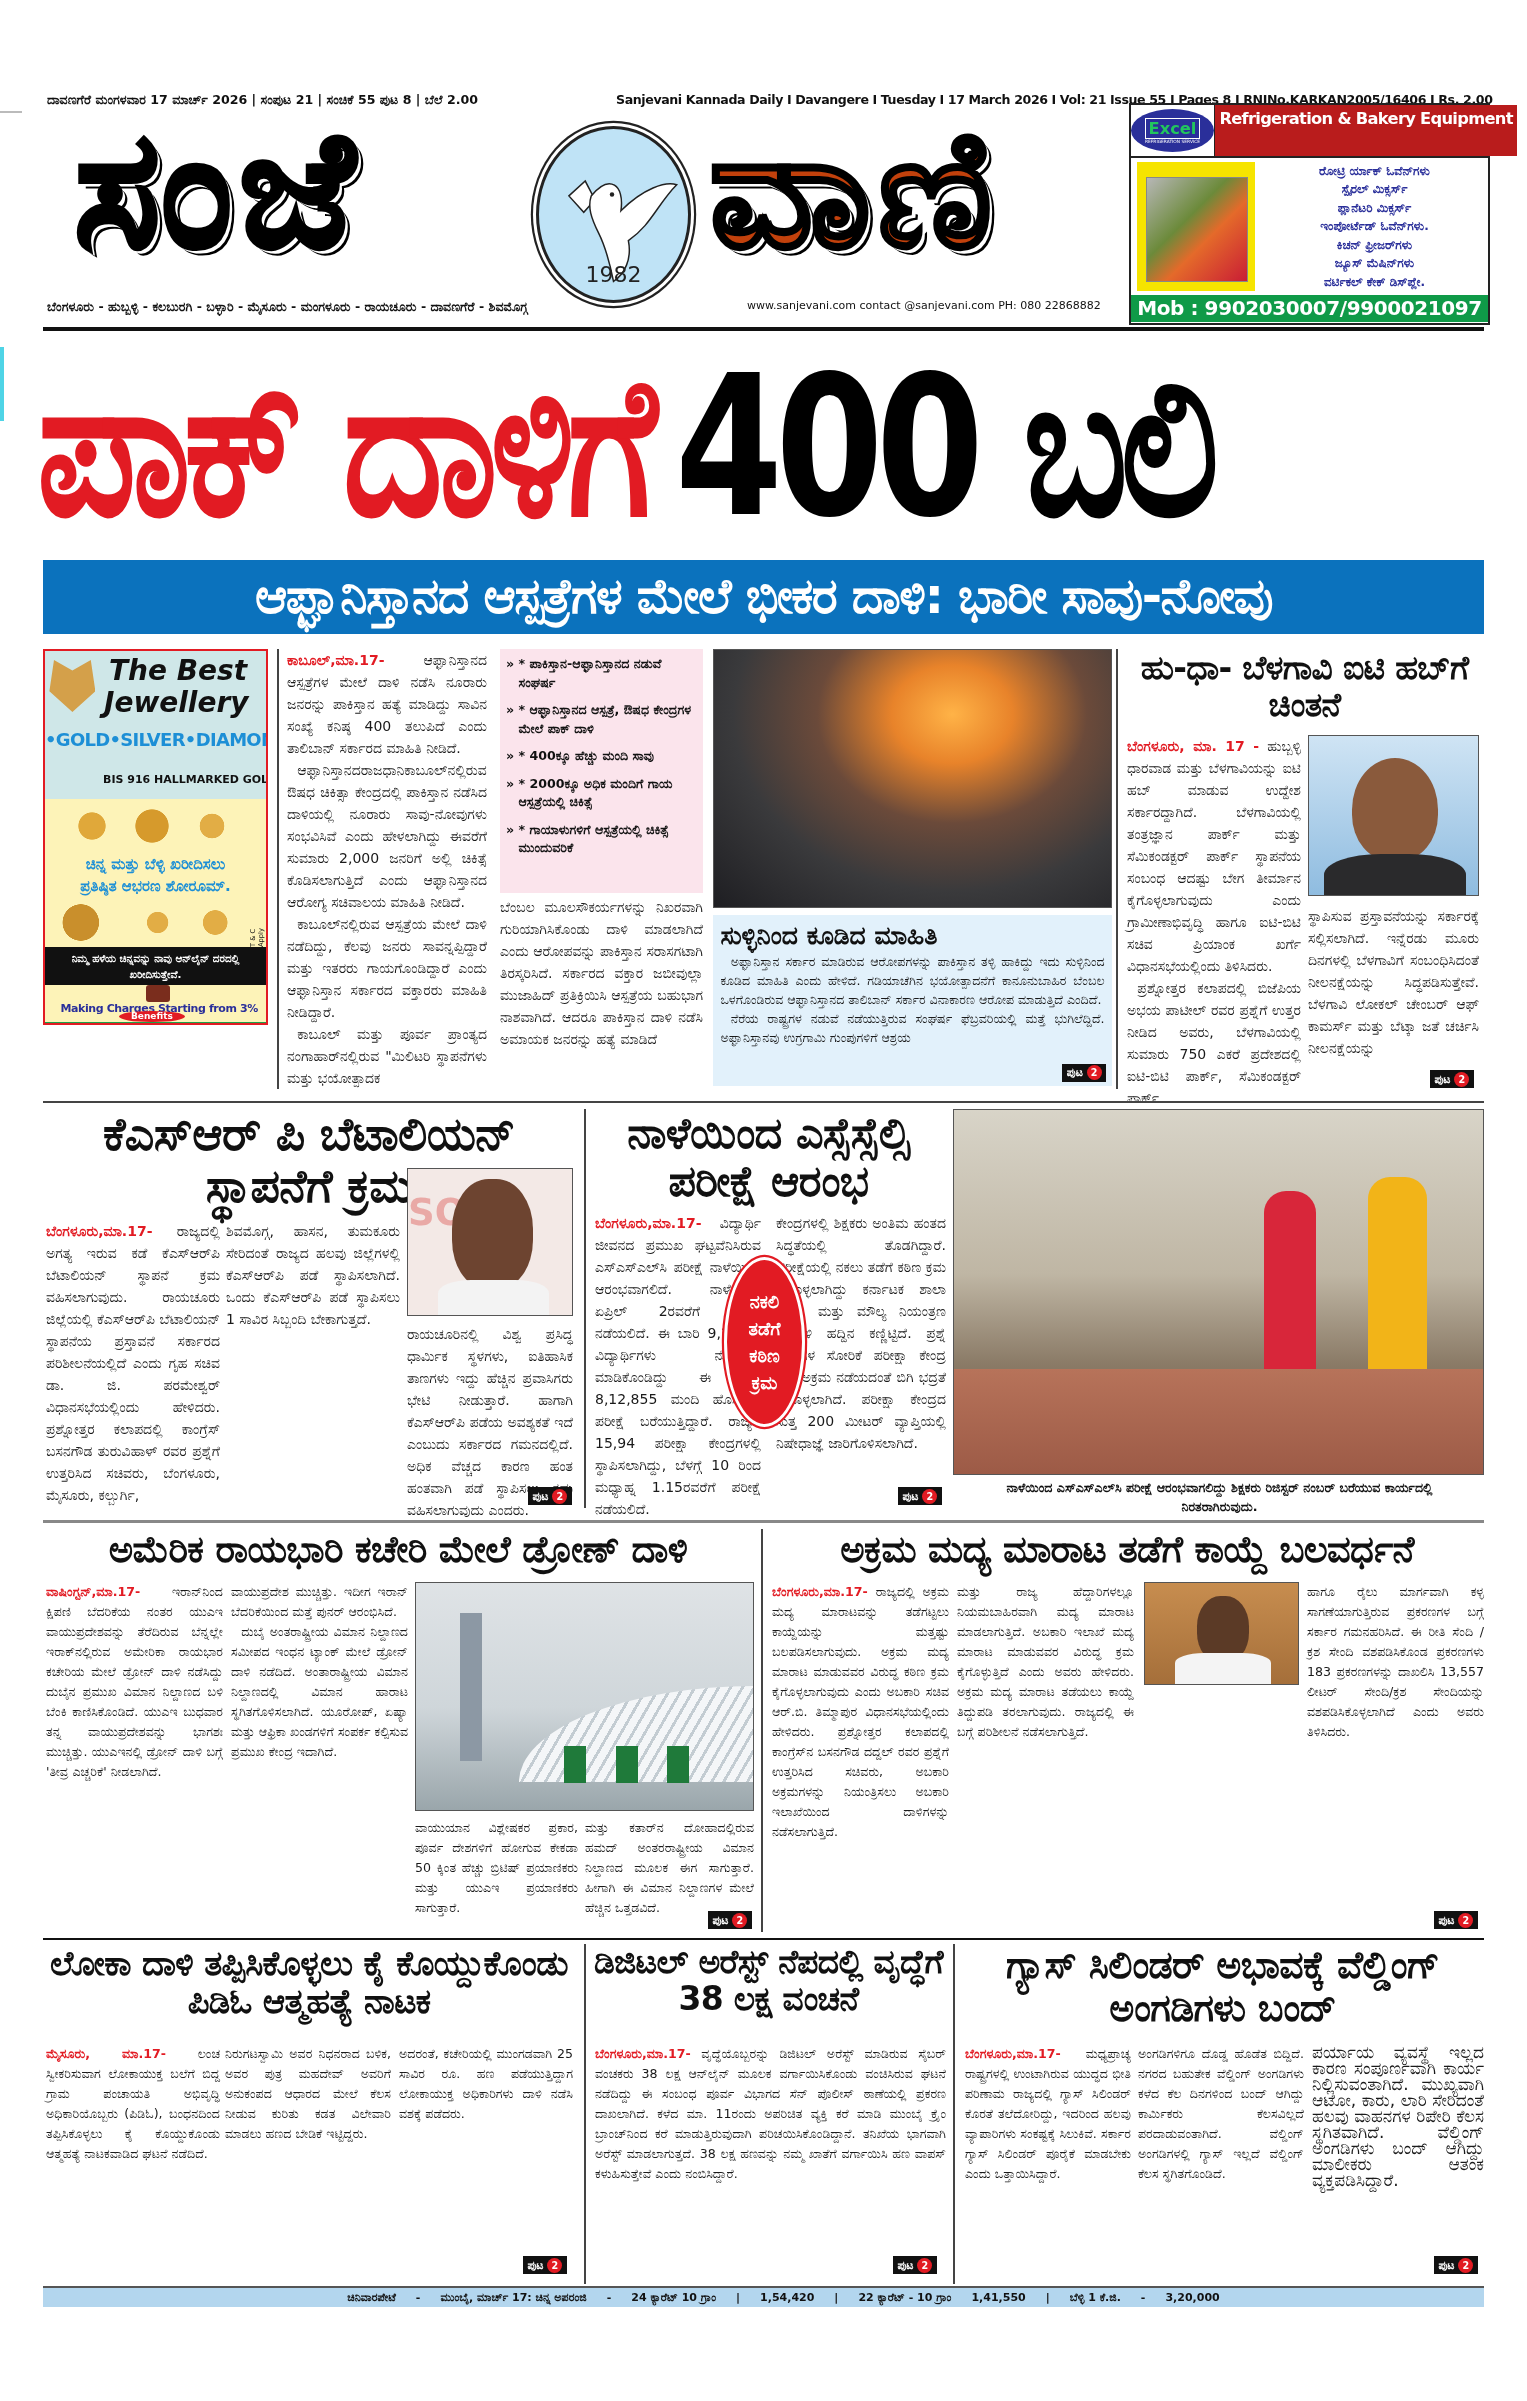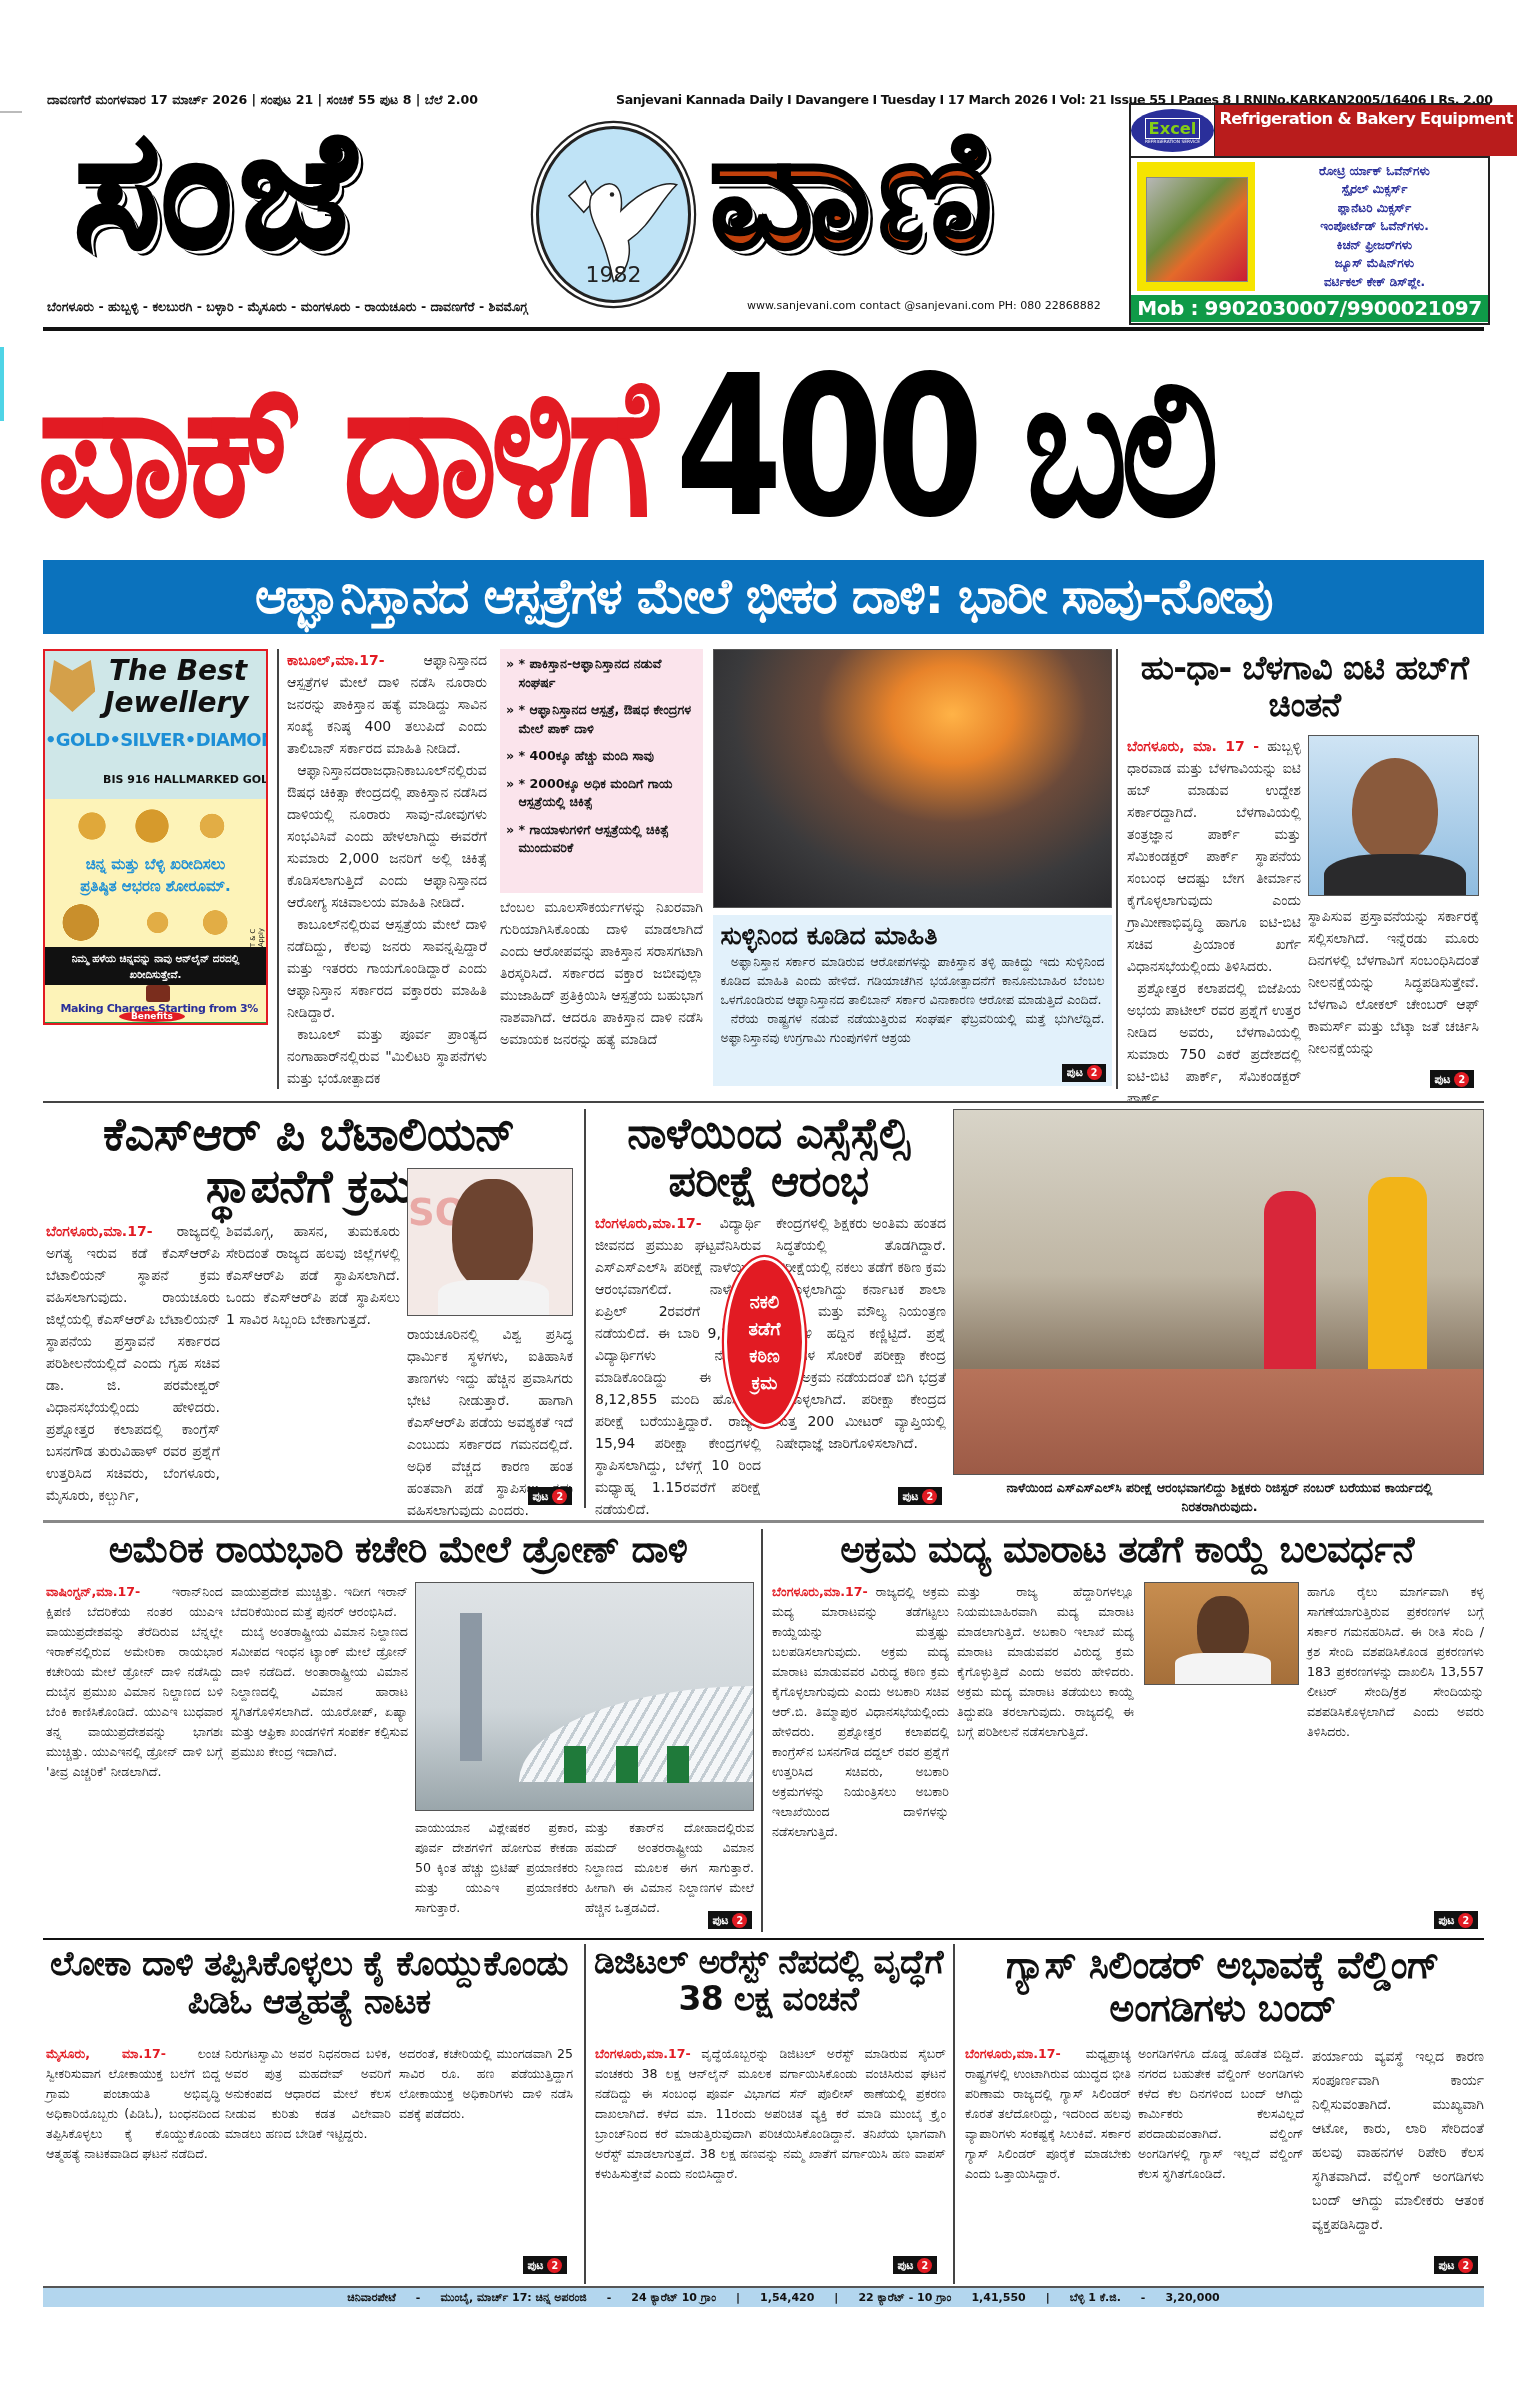--- a/index.html
+++ b/index.html
@@ -35,21 +35,21 @@
   <div style="position:absolute;left:665px;top:-7.4px;font-size:163px;font-weight:bold;color:#c2410c;-webkit-text-stroke:3px #000;text-shadow:3.7px 3.7px 0 #fff,6px 6px 0 #000;letter-spacing:6px;line-height:1;">ವಾಣಿ</div>
 </div>
 <div class="abs" style="left:47px;top:299px;font-size:12.6px;font-weight:bold;white-space:nowrap;">ಬೆಂಗಳೂರು - ಹುಬ್ಬಳ್ಳಿ - ಕಲಬುರಗಿ - ಬಳ್ಳಾರಿ - ಮೈಸೂರು - ಮಂಗಳೂರು - ರಾಯಚೂರು - ದಾವಣಗೆರೆ - ಶಿವಮೊಗ್ಗ</div>
 <div class="abs" style="left:747px;top:299px;font-size:11px;white-space:nowrap;">www.sanjevani.com contact @sanjevani.com PH: 080 22868882</div>
 <div class="abs rule" style="left:43px;top:327px;width:1441px;height:3.7px;"></div>
 
 <div class="abs" style="left:1129px;top:103px;width:361px;height:222px;border:2.2px solid #222;background:#fff;">
   <div style="display:flex;height:53px;border-bottom:2.2px solid #222;">
     <div style="width:90px;display:flex;align-items:center;justify-content:center;border-right:1.5px solid #222;">
       <div style="width:83px;height:43px;border-radius:50%;background:#2a2f9a;display:flex;flex-direction:column;align-items:center;justify-content:center;">
-        <span style="color:#84cc16;font-weight:bold;font-size:16.3px;border:0.7px solid #fff;padding:0 2.2px;">Excel</span>
+        <span style="color:#22c55e;font-weight:bold;font-size:16.3px;border:0.7px solid #fff;padding:0 2.2px;">Excel</span>
         <span style="color:#fff;font-size:4.4px;">REFRIGERATION SERVICE</span>
       </div>
     </div>
     <div style="flex:1;background:#b91c1c;color:#fff;padding:1.5px 4.4px;">
       <div style="font-size:16.3px;font-weight:bold;line-height:24px;white-space:nowrap;letter-spacing:-0.7px;">Refrigeration &amp; Bakery Equipment</div>
       <div style="font-size:18px;font-weight:bold;line-height:24px;white-space:nowrap;margin-top:36px;">Bommasandra, Bangalore</div>
     </div>
   </div>
   <div style="display:flex;height:137px;">
     <div style="width:118px;margin:4.4px 6px;background:#f6e400;position:relative;">
@@ -277,21 +277,21 @@
     <span class="num">2</span>
   </div>
 
 <div class="abs vrule" style="left:953px;top:1944px;height:340px;"></div>
 
 <div class="abs hl" style="left:961px;top:1944px;width:523px;font-size:38px;">ಗ್ಯಾಸ್ ಸಿಲಿಂಡರ್ ಅಭಾವಕ್ಕೆ ವೆಲ್ಡಿಂಗ್ ಅಂಗಡಿಗಳು ಬಂದ್</div>
 <div class="abs body-text" style="left:965px;top:2044px;width:166px;font-size:12.6px;line-height:20px;">
   <p><span class="dateline">ಬೆಂಗಳೂರು,ಮಾ.17-</span> <span>ಮಧ್ಯಪ್ರಾಚ್ಯ ರಾಷ್ಟ್ರಗಳಲ್ಲಿ ಉಂಟಾಗಿರುವ ಯುದ್ಧದ ಭೀತಿ ಪರಿಣಾಮ ರಾಜ್ಯದಲ್ಲಿ ಗ್ಯಾಸ್ ಸಿಲಿಂಡರ್ ಕೊರತೆ ತಲೆದೋರಿದ್ದು, ಇದರಿಂದ ಹಲವು ವ್ಯಾಪಾರಿಗಳು ಸಂಕಷ್ಟಕ್ಕೆ ಸಿಲುಕಿವೆ. ಸರ್ಕಾರ ಗ್ಯಾಸ್ ಸಿಲಿಂಡರ್ ಪೂರೈಕೆ ಮಾಡಬೇಕು ಎಂದು ಒತ್ತಾಯಿಸಿದ್ದಾರೆ.</span></p>
 </div>
 <div class="abs body-text" style="left:1138px;top:2044px;width:166px;font-size:12.6px;line-height:20px;">ಅಂಗಡಿಗಳಿಗೂ ದೊಡ್ಡ ಹೊಡೆತ ಬಿದ್ದಿದೆ. ನಗರದ ಬಹುತೇಕ ವೆಲ್ಡಿಂಗ್ ಅಂಗಡಿಗಳು ಕಳೆದ ಕೆಲ ದಿನಗಳಿಂದ ಬಂದ್ ಆಗಿದ್ದು ಕಾರ್ಮಿಕರು ಕೆಲಸವಿಲ್ಲದೆ ಪರದಾಡುವಂತಾಗಿದೆ. ವೆಲ್ಡಿಂಗ್ ಅಂಗಡಿಗಳಲ್ಲಿ ಗ್ಯಾಸ್ ಇಲ್ಲದೆ ವೆಲ್ಡಿಂಗ್ ಕೆಲಸ ಸ್ಥಗಿತಗೊಂಡಿದೆ.</div>
-<div class="abs body-text" style="left:1312px;top:2044px;width:172px;font-size:14px;line-height:24px;">ಪರ್ಯಾಯ ವ್ಯವಸ್ಥೆ ಇಲ್ಲದ ಕಾರಣ ಸಂಪೂರ್ಣವಾಗಿ ಕಾರ್ಯ ನಿಲ್ಲಿಸುವಂತಾಗಿದೆ. ಮುಖ್ಯವಾಗಿ ಆಟೋ, ಕಾರು, ಲಾರಿ ಸೇರಿದಂತೆ ಹಲವು ವಾಹನಗಳ ರಿಪೇರಿ ಕೆಲಸ ಸ್ಥಗಿತವಾಗಿದೆ. ವೆಲ್ಡಿಂಗ್ ಅಂಗಡಿಗಳು ಬಂದ್ ಆಗಿದ್ದು ಮಾಲೀಕರು ಆತಂಕ ವ್ಯಕ್ತಪಡಿಸಿದ್ದಾರೆ.</div>
+<div class="abs body-text" style="left:1312px;top:2044px;width:172px;font-size:17px;line-height:16px;">ಪರ್ಯಾಯ ವ್ಯವಸ್ಥೆ ಇಲ್ಲದ ಕಾರಣ ಸಂಪೂರ್ಣವಾಗಿ ಕಾರ್ಯ ನಿಲ್ಲಿಸುವಂತಾಗಿದೆ. ಮುಖ್ಯವಾಗಿ ಆಟೋ, ಕಾರು, ಲಾರಿ ಸೇರಿದಂತೆ ಹಲವು ವಾಹನಗಳ ರಿಪೇರಿ ಕೆಲಸ ಸ್ಥಗಿತವಾಗಿದೆ. ವೆಲ್ಡಿಂಗ್ ಅಂಗಡಿಗಳು ಬಂದ್ ಆಗಿದ್ದು ಮಾಲೀಕರು ಆತಂಕ ವ್ಯಕ್ತಪಡಿಸಿದ್ದಾರೆ.</div>
 <div class="abs cont-tag" style="left:1434px;top:2256px;">
     <span>ಪುಟ</span>
     <span class="num">2</span>
   </div>
 
 <div class="abs" style="left:43px;top:2286px;width:1441px;height:21px;background:#b3d6ee;border-top:2.2px solid #555;display:flex;align-items:center;justify-content:center;gap:20px;font-size:11px;font-weight:bold;white-space:nowrap;padding-left:40px;">
   <span>ಚಿನಿವಾರಪೇಟೆ</span>
     <span>-</span>
   <span>ಮುಂಬೈ, ಮಾರ್ಚ್ 17: ಚಿನ್ನ ಅಪರಂಜಿ</span>
     <span>-</span>

